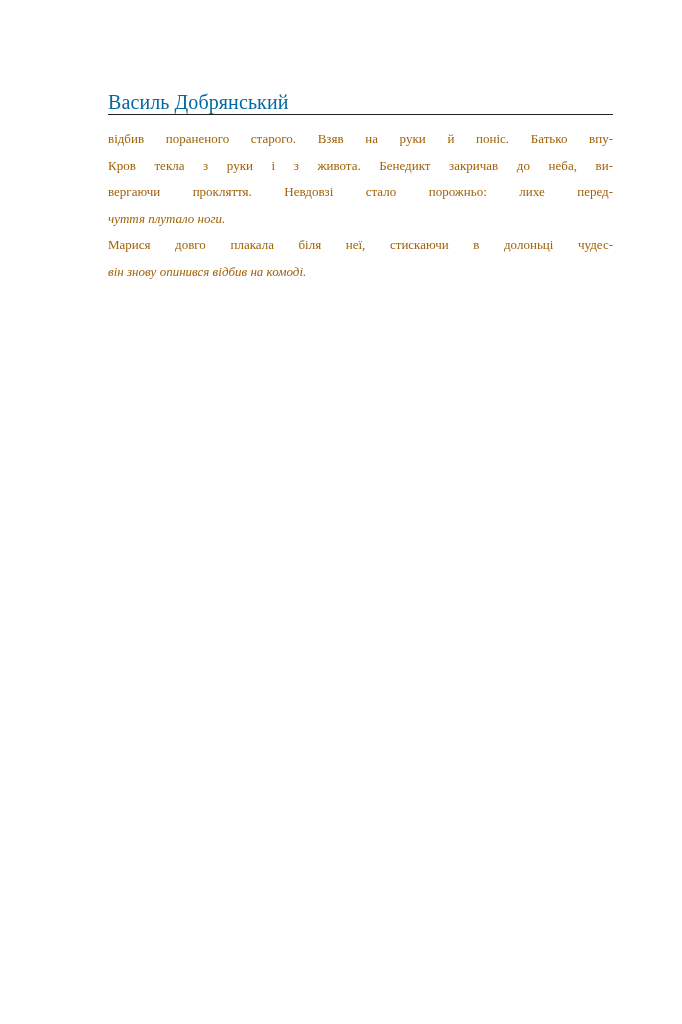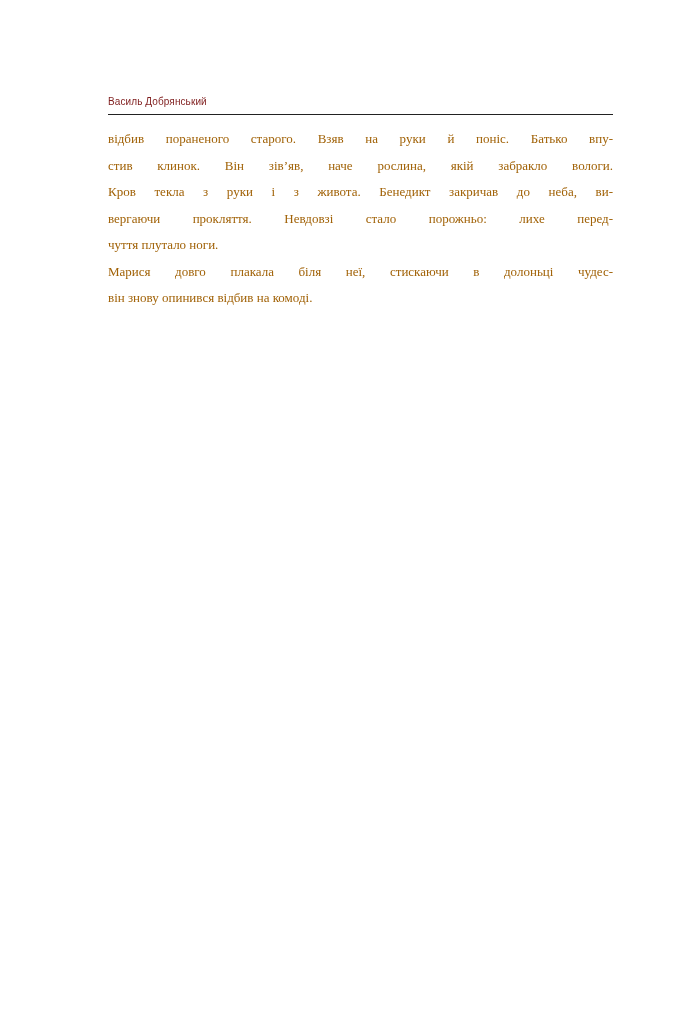--- a/index.html
+++ b/index.html
@@ -14,55 +14,54 @@
     .running-head {
       position: absolute;
       left: 108px; top: 92px;
       width: 505px;
       height: 22px;
       border-bottom: 1.6px solid #222;
     }
     .running-head .author {
       position: absolute;
       left: 0; top: 0;
-      font-family: Liberation Sans, sans-serif;
-      font-size: 10px;
+      font-family: Liberation Serif, serif;
+      font-size: 20px;
       line-height: 20px;
       letter-spacing: 0.1px;
-      color: #7f1d1d;
+      color: #0369a1;
     }
     .text-block {
       position: absolute;
       left: 108px; top: 126px;
       width: 505px;
       font-size: 13px;
       line-height: 26.5px;
       color: #a16207;
     }
     .line {
       display: block;
       white-space: nowrap;
       text-align: justify;
       text-align-last: justify;
       height: 26.5px;
     }
-    .line.last { text-align-last: left; }
+    .line.last { text-align-last: left; font-style: italic; }
     .line.indent { padding-left: 22px; }
   </style>
 </head>
 <body>
 
 <div class="running-head">
   <span class="author">Василь Добрянський</span>
 </div>
 
 <div class="text-block">
   <div class="paragraph">
     <span class="line">відбив пораненого старого. Взяв на руки й поніс. Батько впу-</span>
-    <span class="line">стив клинок. Він зів’яв, наче рослина, якій забракло вологи.</span>
     <span class="line">Кров текла з руки і з живота. Бенедикт закричав до неба, ви-</span>
     <span class="line">вергаючи прокляття. Невдовзі стало порожньо: лихе перед-</span>
     <span class="line last">чуття плутало ноги.</span>
   </div>
   <div class="paragraph">
     <span class="line">Марися довго плакала біля неї, стискаючи в долоньці чудес-</span>
     <span class="line last">він знову опинився відбив на комоді.</span>
   </div>
 </div>
 

